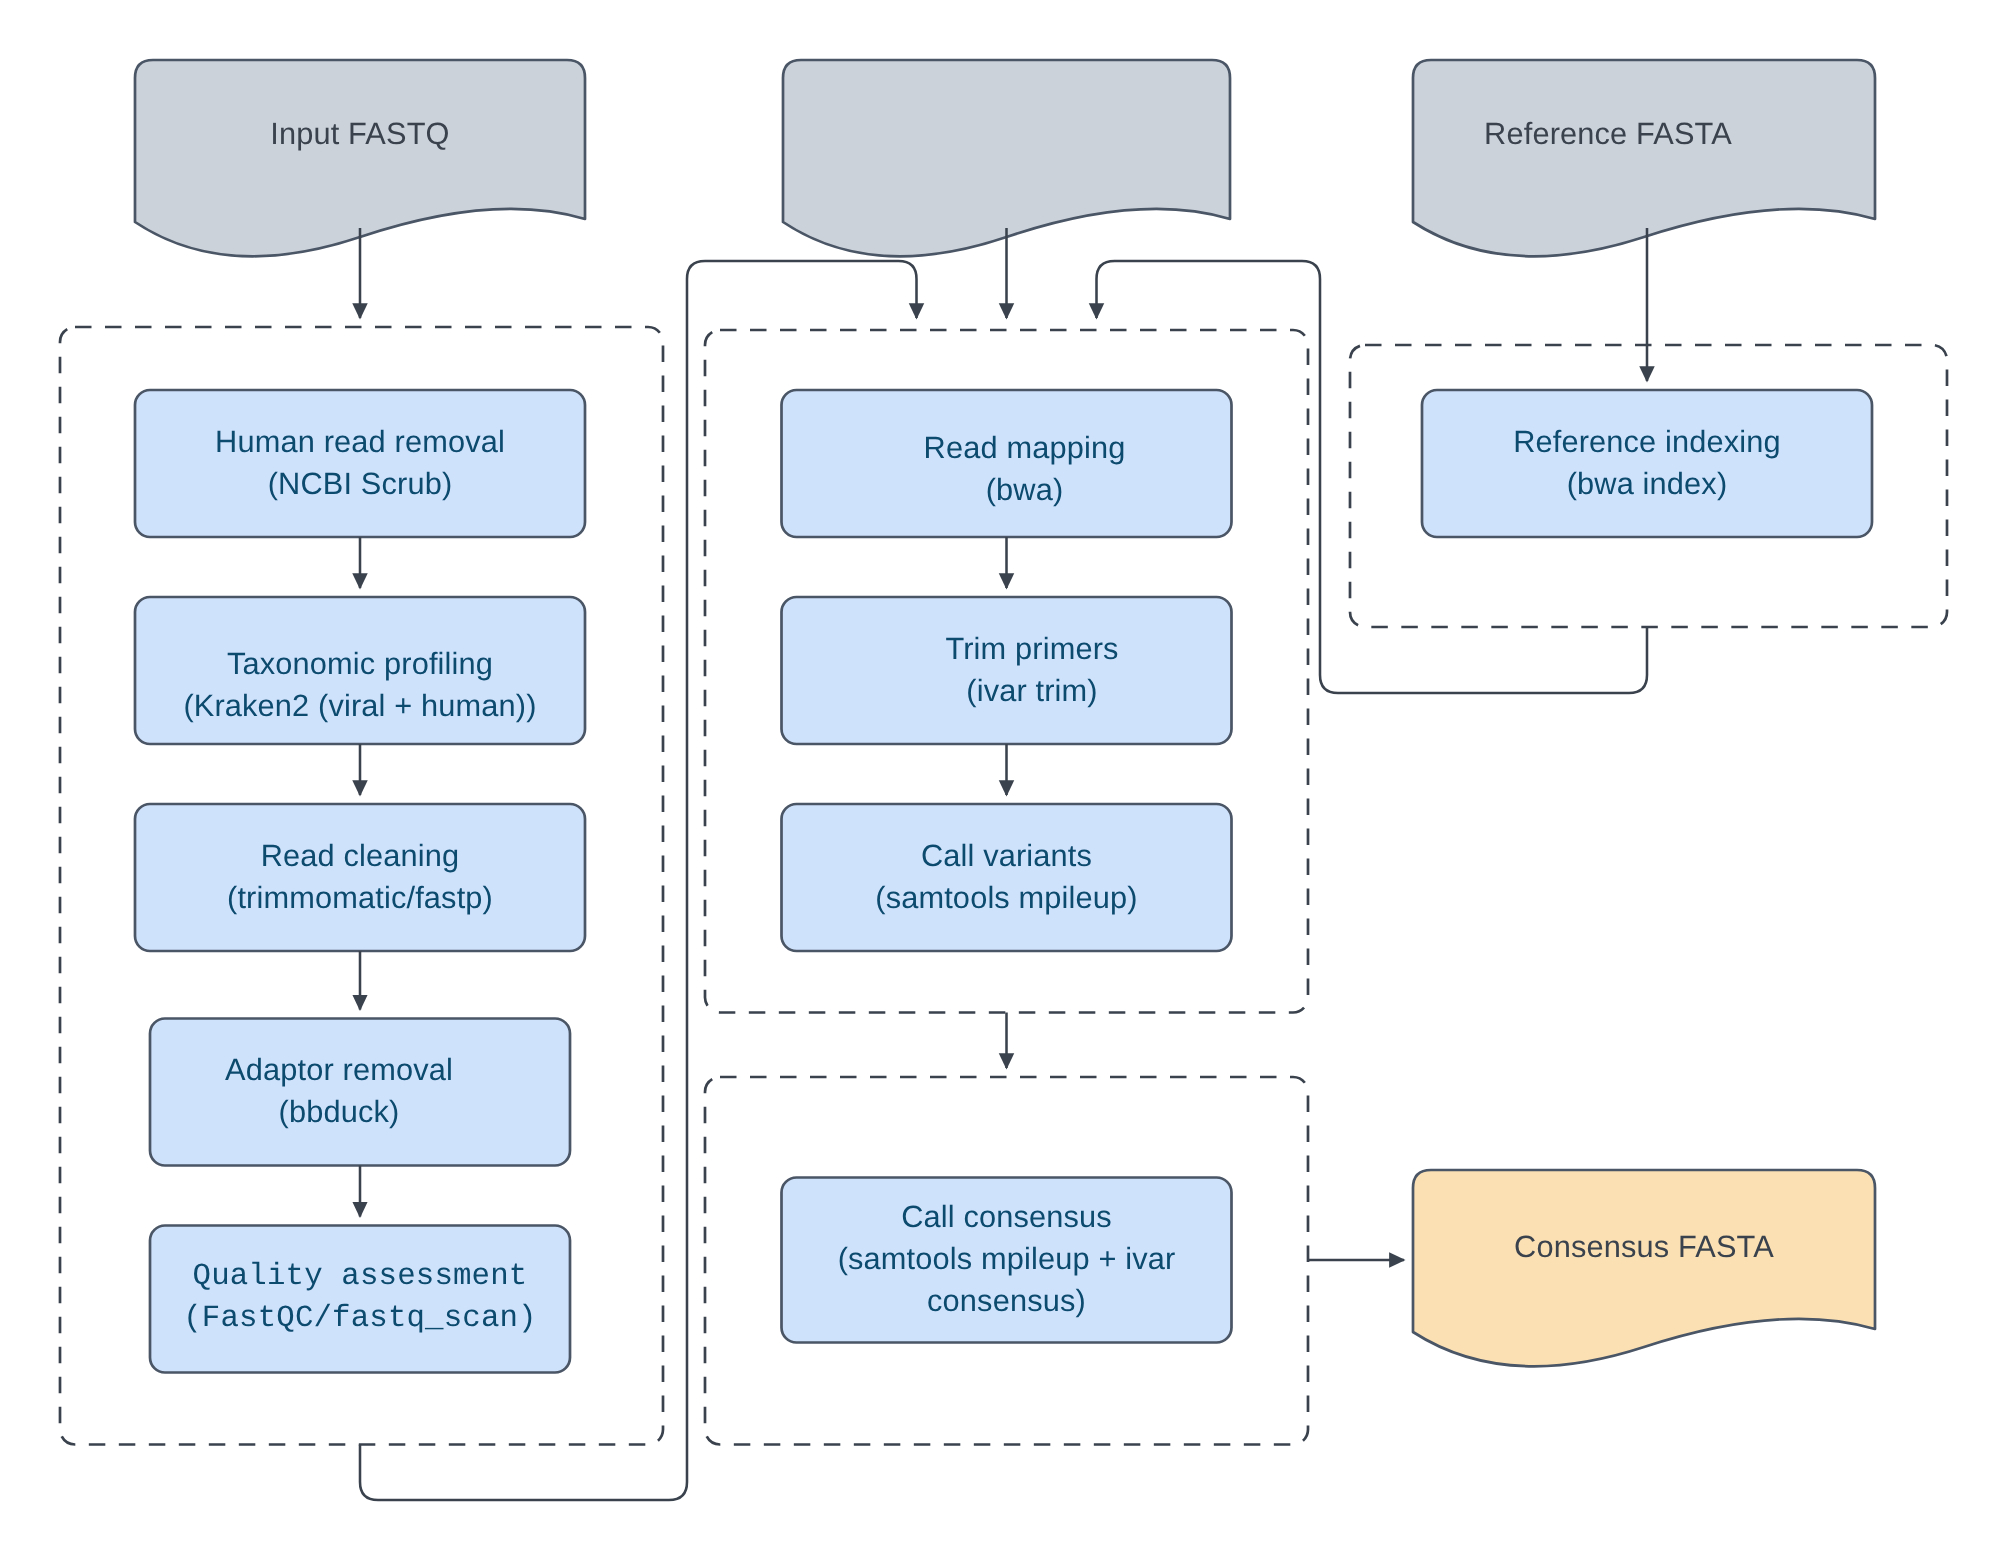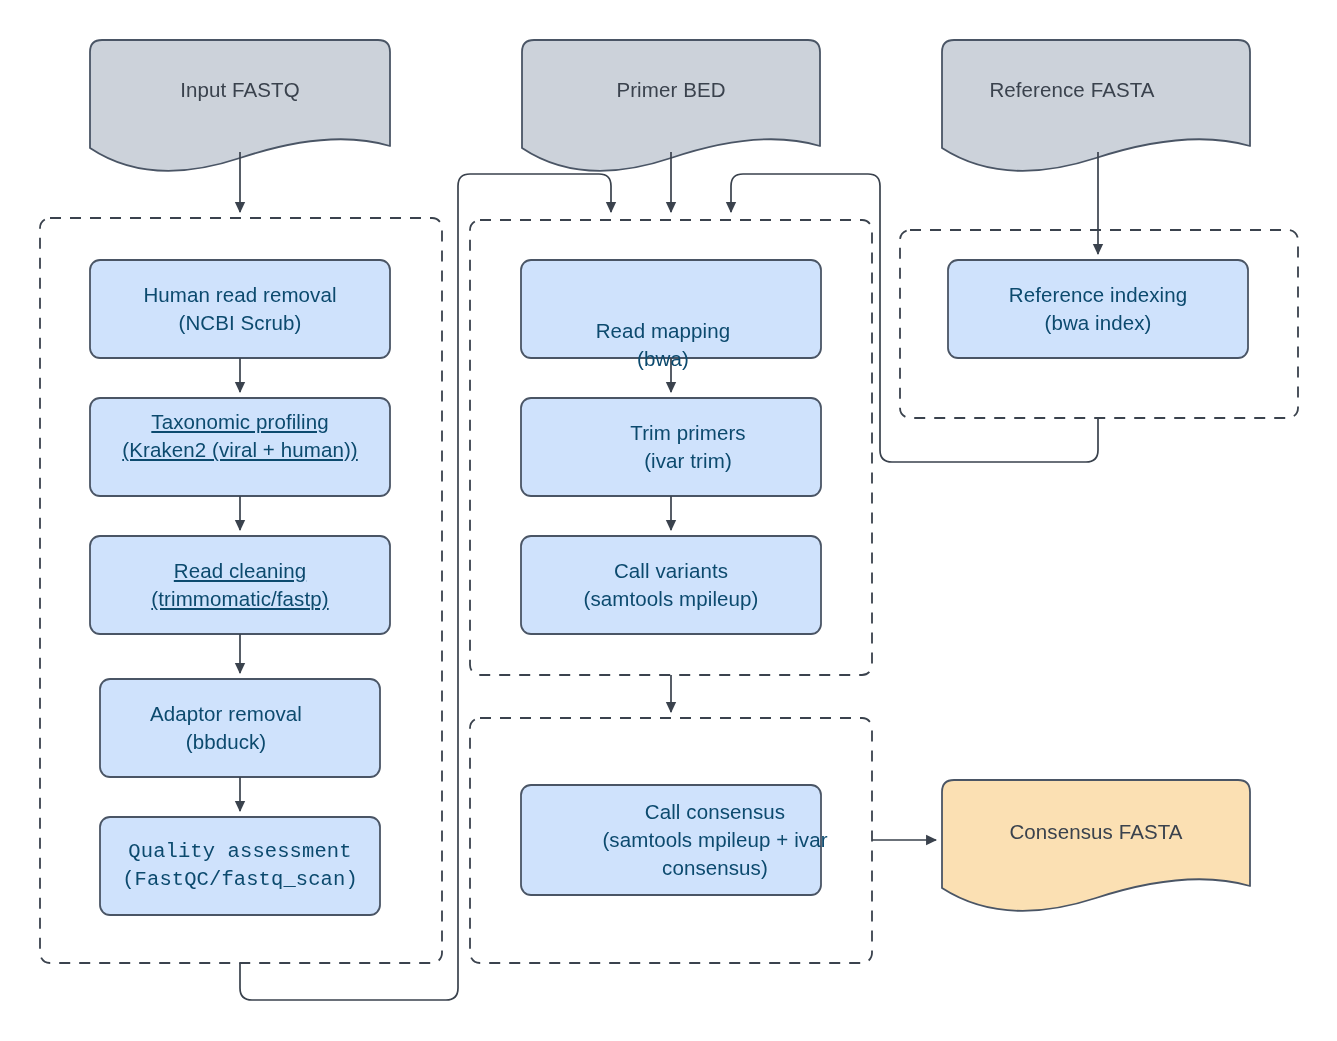--- a/index.html
+++ b/index.html
@@ -121,49 +121,48 @@
       <path d="M 671 675 L 671 712" marker-end="url(#arrow)"></path>
 
       <path d="M 1098 152 L 1098 254" marker-end="url(#arrow)"></path>
 
       <path d="M 872 840 L 936 840" marker-end="url(#arrow)"></path>
     </g>
   </svg>
 
   <div class="node-label doc-label" style="left:90px; top:40px; width:300px; height:100px;">Input FASTQ</div>
 
-  <div class="node-label doc-label" style="left:522px; top:40px; width:298px; height:100px;">Primer BED</div>
 
   <div class="node-label doc-label" style="left:942px; top:40px; width:260px; height:100px;">Reference FASTA</div>
 
   <div class="node-label" style="left:90px; top:260px; width:300px; height:98px;">Human read removal
 (NCBI Scrub)</div>
 
-  <div class="node-label" style="left:86px; top:387px; width:308px; height:98px;text-decoration:underline;">Taxonomic profiling
+  <div class="node-label" style="left:86px; top:408px; width:308px; height:98px;">Taxonomic profiling
 (Kraken2 (viral + human))</div>
 
-  <div class="node-label" style="left:90px; top:536px; width:300px; height:98px;text-decoration:underline;">Read cleaning
+  <div class="node-label" style="left:90px; top:536px; width:300px; height:98px;">Read cleaning
 (trimmomatic/fastp)</div>
 
   <div class="node-label" style="left:100px; top:679px; width:252px; height:98px;">Adaptor removal
 (bbduck)</div>
 
   <div class="node-label" style="left:100px; top:817px; width:280px; height:98px;font-family:Liberation Mono, monospace;">Quality assessment
 (FastQC/fastq_scan)</div>
 
-  <div class="node-label" style="left:513px; top:260px; width:300px; height:106px;margin-top:32px;">Read mapping
+  <div class="node-label" style="left:533px; top:260px; width:300px; height:106px;">Read mapping
 (bwa)</div>
 
   <div class="node-label" style="left:538px; top:398px; width:300px; height:98px;">Trim primers
 (ivar trim)</div>
 
   <div class="node-label" style="left:521px; top:536px; width:300px; height:98px;">Call variants
 (samtools mpileup)</div>
 
-  <div class="node-label" style="left:521px; top:785px; width:300px; height:110px;padding-left:44px;">Call consensus
+  <div class="node-label" style="left:521px; top:785px; width:300px; height:110px;">Call consensus
 (samtools mpileup + ivar
 consensus)</div>
 
   <div class="node-label" style="left:948px; top:260px; width:300px; height:98px;text-align:center;">Reference indexing
 (bwa index)</div>
 
   <div class="node-label doc-label" style="left:942px; top:782px; width:308px; height:100px;">Consensus FASTA</div>
 
 </div>
 

